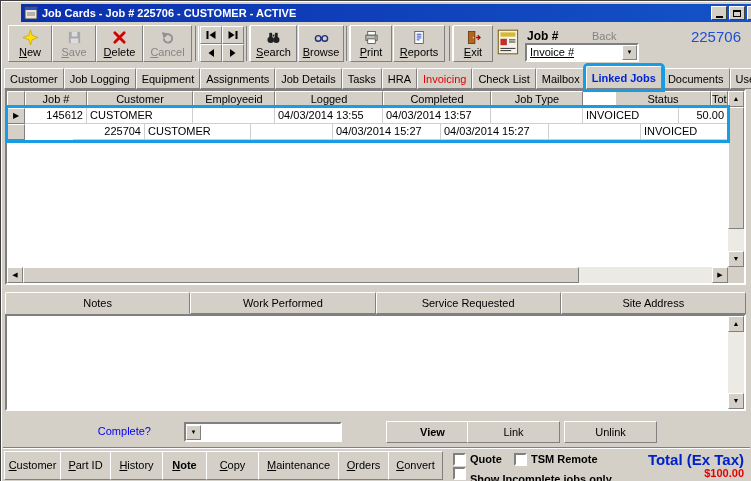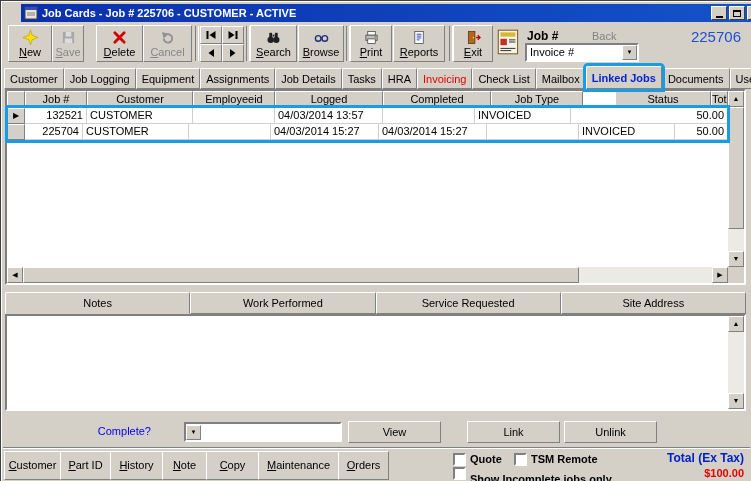--- a/index.html
+++ b/index.html
@@ -23,21 +23,21 @@
   .tbtn { position:absolute; top:2px; height:37px; display:flex; flex-direction:column; align-items:center;
           justify-content:center; gap:2px; background:#d4d0c8; border:1px solid; border-color:#fff #808080 #808080 #fff; box-sizing:border-box; }
   .tbtn .tlabel { line-height:11px; }
   .tbtn.disabled .tlabel { color:#868686; }
   .sep { position:absolute; top:3px; height:35px; width:2px; border-left:1px solid #808080; border-right:1px solid #fff; }
   .navbtn { position:absolute; width:22px; height:18px; background:#d4d0c8; border:1px solid;
             border-color:#fff #808080 #808080 #fff; display:flex; align-items:center; justify-content:center; box-sizing:border-box; }
   .job-label { position:absolute; left:523px; top:6px; font-weight:bold; font-size:12px; }
   .back-label { position:absolute; left:588px; top:7px; color:#848484; }
   .combo { position:absolute; background:#fff; border:2px solid; border-color:#808080 #fff #fff #808080; display:flex; box-sizing:border-box; }
-  .combo-text { flex:1; line-height:15px; padding-left:3px; white-space:nowrap; overflow:hidden; }
+  .combo-text { flex:1; line-height:15px; padding-left:3px; white-space:nowrap; overflow:hidden;text-decoration:underline; }
   .combo-btn { width:15px; background:#d4d0c8; border:1px solid; border-color:#fff #808080 #808080 #fff;
                text-align:center; font-size:6px; line-height:13px; flex:none; box-sizing:border-box; }
   .job-number-red { position:absolute; right:8px; top:5px; color:#1d4ed8; font-size:15px; }
 
   
   .tabbar { position:absolute; left:3px; top:64px; width:760px; height:24px; display:flex; align-items:flex-end; }
   .tab { height:21px; line-height:20px; padding:0 5px; background:#d4d0c8; border:1px solid;
          border-color:#fff #808080 #808080 #fff; border-radius:2px 2px 0 0; white-space:nowrap; box-sizing:border-box; }
   .tab.red { color:#e00000; }
   .tab.active { color:#0024d6; font-weight:bold; height:23px; line-height:22px; position:relative; z-index:4;
@@ -83,21 +83,21 @@
              border-color:#fff #808080 #808080 #fff; text-align:center; line-height:20px; box-sizing:border-box; }
 
   
   .bottom-divider { position:absolute; left:2px; top:446px; width:747px; height:2px;
                     border-top:1px solid #808080; border-bottom:1px solid #fff; box-sizing:border-box; }
   .bbtn { position:absolute; top:450px; height:29px; background:#d4d0c8; border:1px solid;
           border-color:#fff #808080 #808080 #fff; text-align:center; line-height:27px; box-sizing:border-box; }
   .cb { position:absolute; width:13px; height:13px; background:#fff; border:2px solid;
         border-color:#808080 #fff #fff #808080; box-sizing:border-box; }
   .cb-label { position:absolute; font-weight:bold; line-height:13px; white-space:nowrap; }
-  .total-label { position:absolute; right:8px; top:450px; color:#0020c8; font-weight:bold; font-size:12px; }
+  .total-label { position:absolute; right:8px; top:450px; color:#0020c8; font-weight:bold; font-size:15px; }
   .total-value { position:absolute; right:8px; top:466px; color:#e80000; font-weight:bold; }
   u { text-decoration:underline; }
 </style>
 </head>
 <body>
 
 <div class="window">
 
   <div class="titlebar">
     <span class="title-icon">
@@ -123,21 +123,21 @@
     </span>
   </div>
 
   <div class="toolbar">
     <div class="tbtn" style="left:4px;width:44px;">
       <svg width="15" height="15" viewBox="0 0 16 16">
           <polygon points="8,0 9.8,5.6 16,8 9.8,10.4 8,16 6.2,10.4 0,8 6.2,5.6" fill="#ffe000" stroke="#b09000" stroke-width="0.6"></polygon>
         </svg>
       <span class="tlabel"><u>N</u>ew</span>
     </div>
-    <div class="tbtn disabled" style="left:48px;width:32px;">
+    <div class="tbtn disabled" style="left:48px;width:44px;">
       <svg width="15" height="15" viewBox="0 0 16 16">
           <rect x="2" y="2" width="12" height="12" fill="#a8a8a8"></rect>
           <rect x="5" y="2" width="6" height="5" fill="#dcdcdc"></rect>
           <rect x="4" y="9" width="8" height="5" fill="#dcdcdc"></rect>
         </svg>
       <span class="tlabel"><u>S</u>ave</span>
     </div>
     <div class="tbtn" style="left:92px;width:47px;">
       <svg width="15" height="15" viewBox="0 0 16 16">
           <path d="M3 3 L13 13 M13 3 L3 13" stroke="#d40000" stroke-width="3" stroke-linecap="round"></path>
@@ -276,31 +276,32 @@
       <div class="gh" style="width:106px;">Customer</div>
       <div class="gh" style="width:82px;">Employeeid</div>
       <div class="gh" style="width:108px;">Logged</div>
       <div class="gh" style="width:108px;">Completed</div>
       <div class="gh" style="width:92px;">Job Type</div>
       <div class="gh" style="width:96px;margin-left:32px;">Status</div>
       <div class="gh flexc">Total</div>
     </div>
     <div class="grid-row">
       <div class="gc sel"><span>▶</span></div>
-      <div class="gc num" style="width:62px;">132521</div>
+      <div class="gc num" style="width:62px;">145612</div>
       <div class="gc" style="width:106px;">CUSTOMER</div>
       <div class="gc" style="width:82px;"></div>
+      <div class="gc" style="width:108px;">04/03/2014 13:55</div>
       <div class="gc" style="width:108px;">04/03/2014 13:57</div>
       <div class="gc" style="width:92px;"></div>
       <div class="gc" style="width:96px;">INVOICED</div>
       <div class="gc num flexc">50.00</div>
     </div>
     <div class="grid-row">
       <div class="gc sel"></div>
-      <div class="gc num" style="width:58px;">225704</div>
+      <div class="gc num" style="width:72px;margin-left:48px;">225704</div>
       <div class="gc" style="width:106px;">CUSTOMER</div>
       <div class="gc" style="width:82px;"></div>
       <div class="gc" style="width:108px;">04/03/2014 15:27</div>
       <div class="gc" style="width:108px;">04/03/2014 15:27</div>
       <div class="gc" style="width:92px;"></div>
       <div class="gc" style="width:96px;">INVOICED</div>
       <div class="gc num flexc">50.00</div>
     </div>
 
     <div class="vscroll">
@@ -330,32 +331,33 @@
       <div class="sb-btn" style="top:0;left:0;"><span>▲</span></div>
       <div class="sb-btn" style="bottom:0;left:0;"><span>▼</span></div>
     </div>
   </div>
 
   <span class="complete-label">Complete?</span>
   <div class="combo" style="left:183px;top:421px;width:158px;height:20px;flex-direction:column;">
     <span class="combo-text">Both</span>
     <span class="combo-btn"><span>▼</span></span>
   </div>
-  <div class="ctl-btn" style="left:347px;">View</div>
+  <div class="ctl-btn" style="left:385px;font-weight:bold;">View</div>
   <div class="ctl-btn" style="left:466px;">Link</div>
   <div class="ctl-btn" style="left:563px;">Unlink</div>
 
   <div class="bottom-divider"></div>
   <div class="bbtn" style="left:3px;width:57px;"><u>C</u>ustomer</div>
   <div class="bbtn" style="left:59px;width:51px;"><u>P</u>art ID</div>
   <div class="bbtn" style="left:109px;width:53px;"><u>H</u>istory</div>
-  <div class="bbtn" style="left:161px;width:45px;"><u>N</u>ote</div>
+  <div class="bbtn" style="left:161px;width:45px;font-weight:bold;"><u>N</u>ote</div>
   <div class="bbtn" style="left:205px;width:53px;"><u>C</u>opy</div>
   <div class="bbtn" style="left:257px;width:81px;"><u>M</u>aintenance</div>
   <div class="bbtn" style="left:337px;width:51px;"><u>O</u>rders</div>
+  <div class="bbtn" style="left:387px;width:55px;"><u>C</u>onvert</div>
 
   <div class="cb" style="left:452px;top:452px;"></div>
   <span class="cb-label" style="left:469px;top:452px;">Quote</span>
   <div class="cb" style="left:513px;top:452px;"></div>
   <span class="cb-label" style="left:530px;top:452px;">TSM Remote</span>
   <div class="cb" style="left:452px;top:466px;"></div>
   <span class="cb-label" style="left:469px;top:472px;">Show Incomplete jobs only</span>
 
   <span class="total-label">Total (Ex Tax)</span>
   <span class="total-value">$100.00</span>

